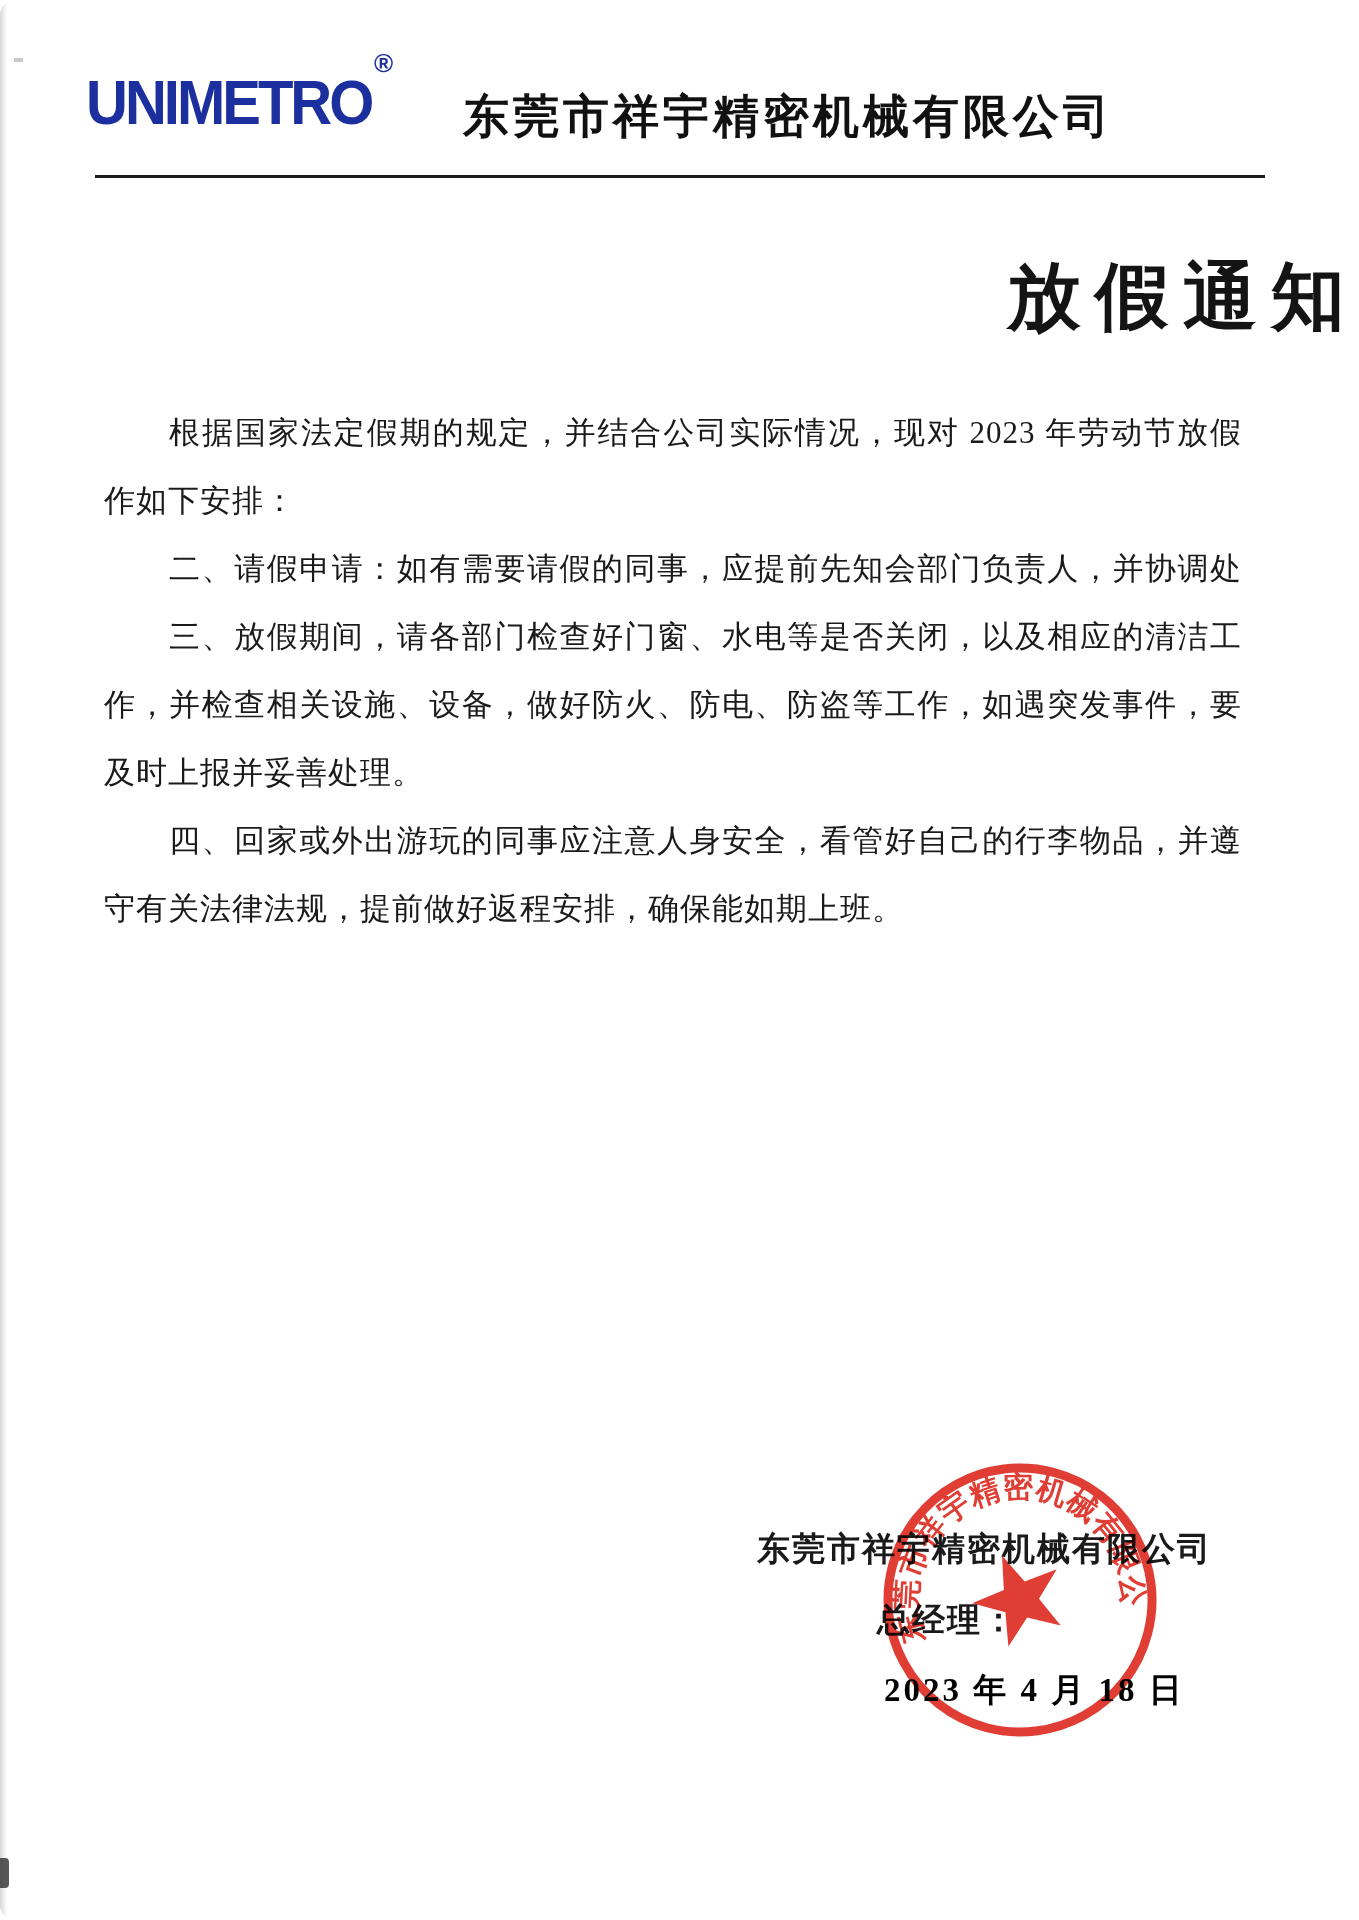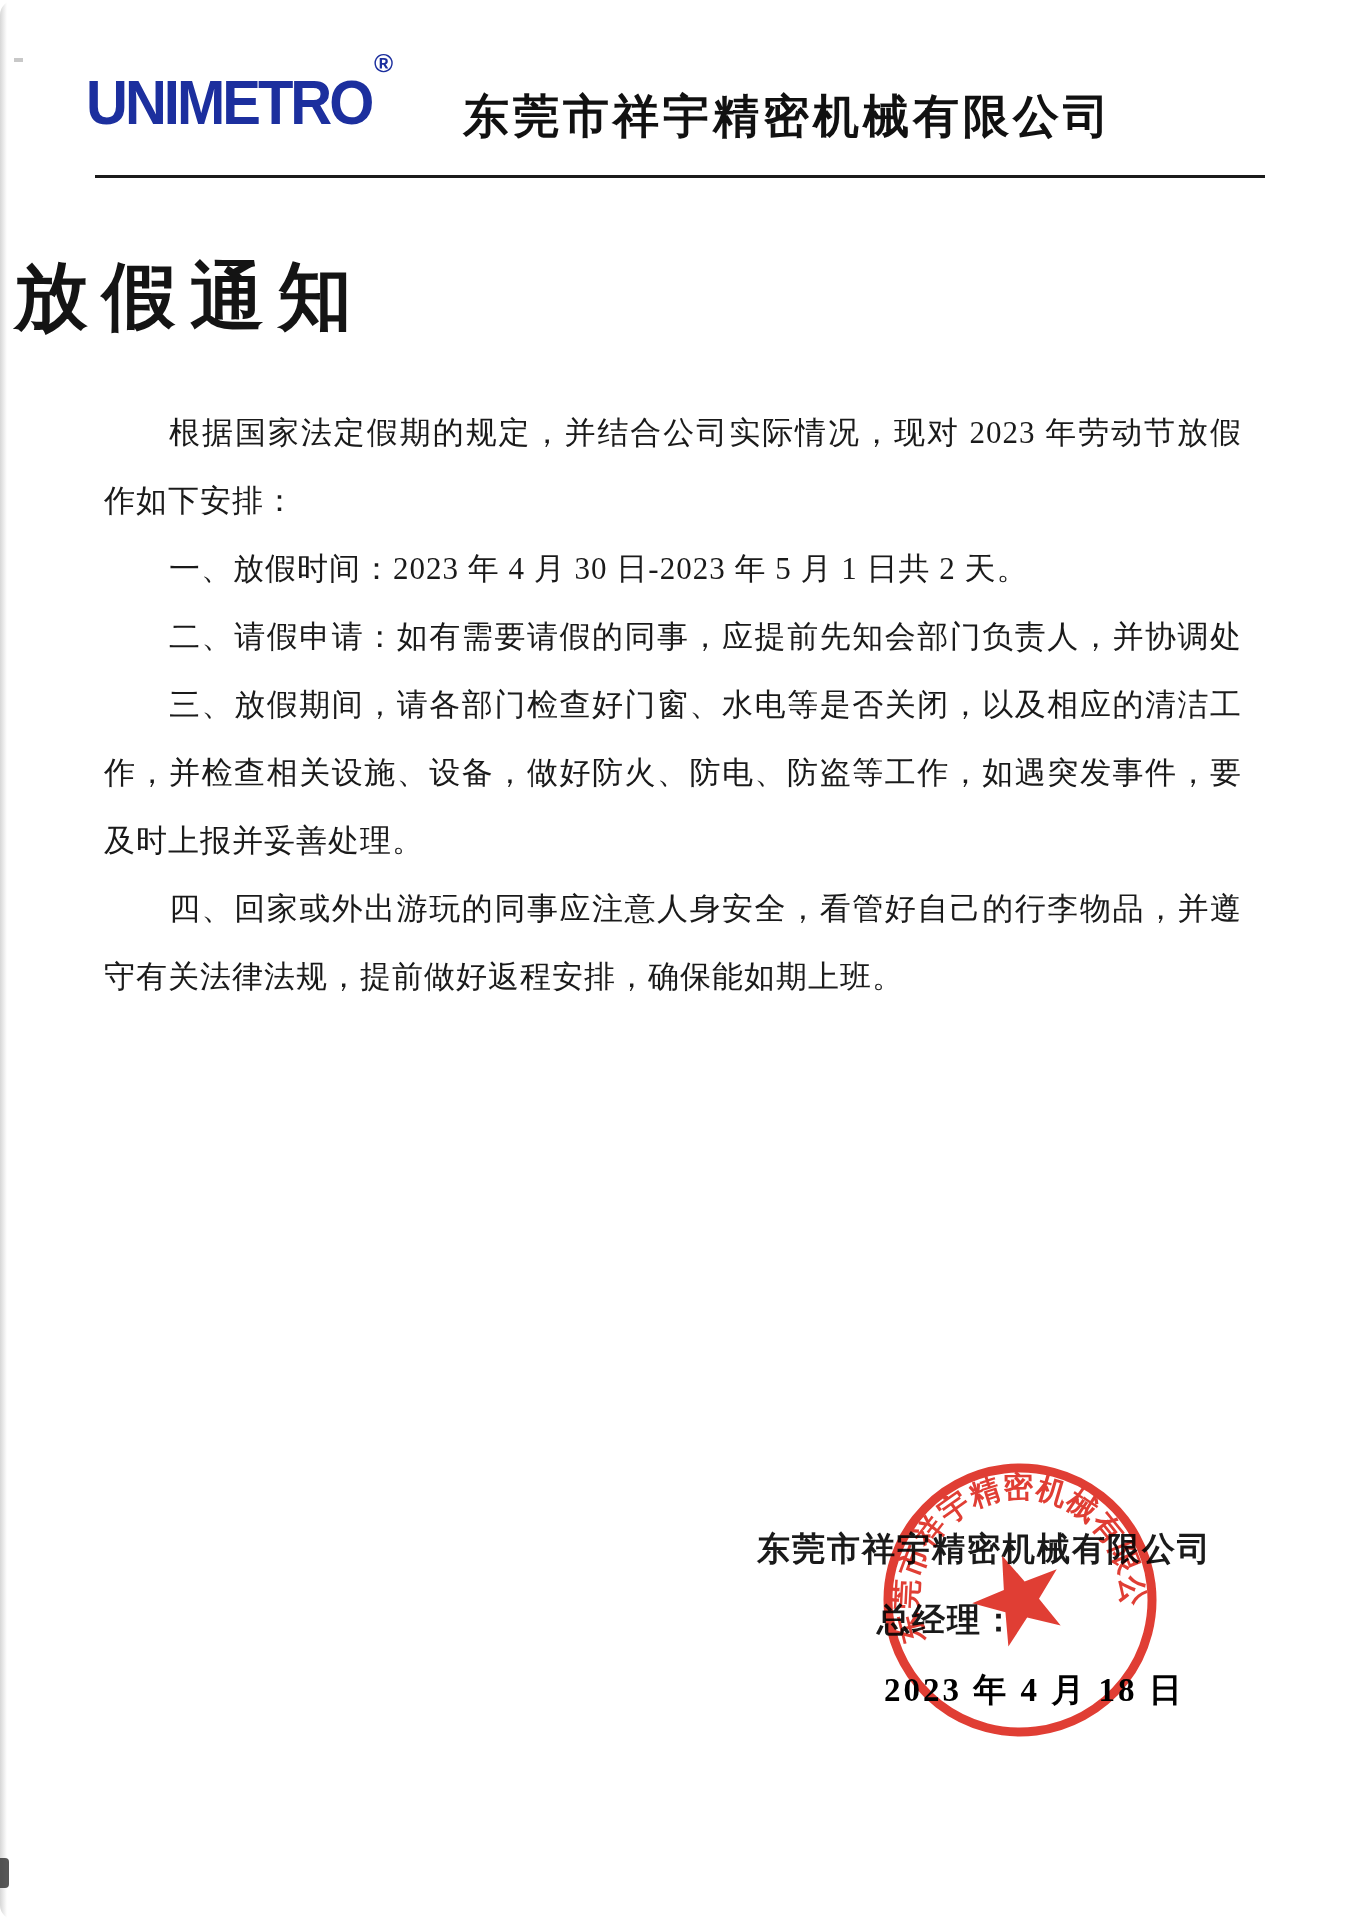--- a/index.html
+++ b/index.html
@@ -22,21 +22,21 @@
     position:absolute;left:463px;top:90px;
     font-family:"Liberation Sans","DejaVu Sans",sans-serif;
     font-weight:bold;font-size:46px;letter-spacing:4px;color:#111;
     line-height:52px;white-space:nowrap;
   }
   .header-rule{
     position:absolute;left:95px;top:175px;width:1170px;height:3px;background:#1b1b1b;
   }
   
   .doc-title{
-    position:absolute;left:0;top:248px;width:1359px;text-align:left;
+    position:absolute;left:0;top:248px;width:1359px;text-align:right;
     font-weight:bold;font-size:74px;letter-spacing:14px;text-indent:14px;
     color:#141414;white-space:nowrap;
   }
   
   .body-text{
     position:absolute;left:104px;top:399px;width:1138px;
     font-size:31px;line-height:68px;color:#1a1a1a;
   }
   .body-line{height:68px;overflow:visible;letter-spacing:1px;}
   .body-line.ind{text-indent:2.1em;}
@@ -82,21 +82,20 @@
   <div class="logo">UNIMETRO</div>
   <div class="reg-mark">®</div>
   <div class="header-company">东莞市祥宇精密机械有限公司</div>
   <div class="header-rule"></div>
 
   <div class="doc-title">放假通知</div>
 
   <div class="body-text">
       <div class="body-line ind just">根据国家法定假期的规定，并结合公司实际情况，现对 2023 年劳动节放假</div>
       <div class="body-line">作如下安排：</div>
-      <div class="body-line ind">一、放假时间：2023 年 4 月 30 日-2023 年 5 月 1 日共 2 天。</div>
       <div class="body-line ind just">二、请假申请：如有需要请假的同事，应提前先知会部门负责人，并协调处</div>
       <div class="body-line ind just">三、放假期间，请各部门检查好门窗、水电等是否关闭，以及相应的清洁工</div>
       <div class="body-line just">作，并检查相关设施、设备，做好防火、防电、防盗等工作，如遇突发事件，要</div>
       <div class="body-line">及时上报并妥善处理。</div>
       <div class="body-line ind just">四、回家或外出游玩的同事应注意人身安全，看管好自己的行李物品，并遵</div>
       <div class="body-line">守有关法律法规，提前做好返程安排，确保能如期上班。</div>
     </div>
 
   <div class="sig-company">东莞市祥宇精密机械有限公司</div>
   <div class="sig-role">总经理：</div>

